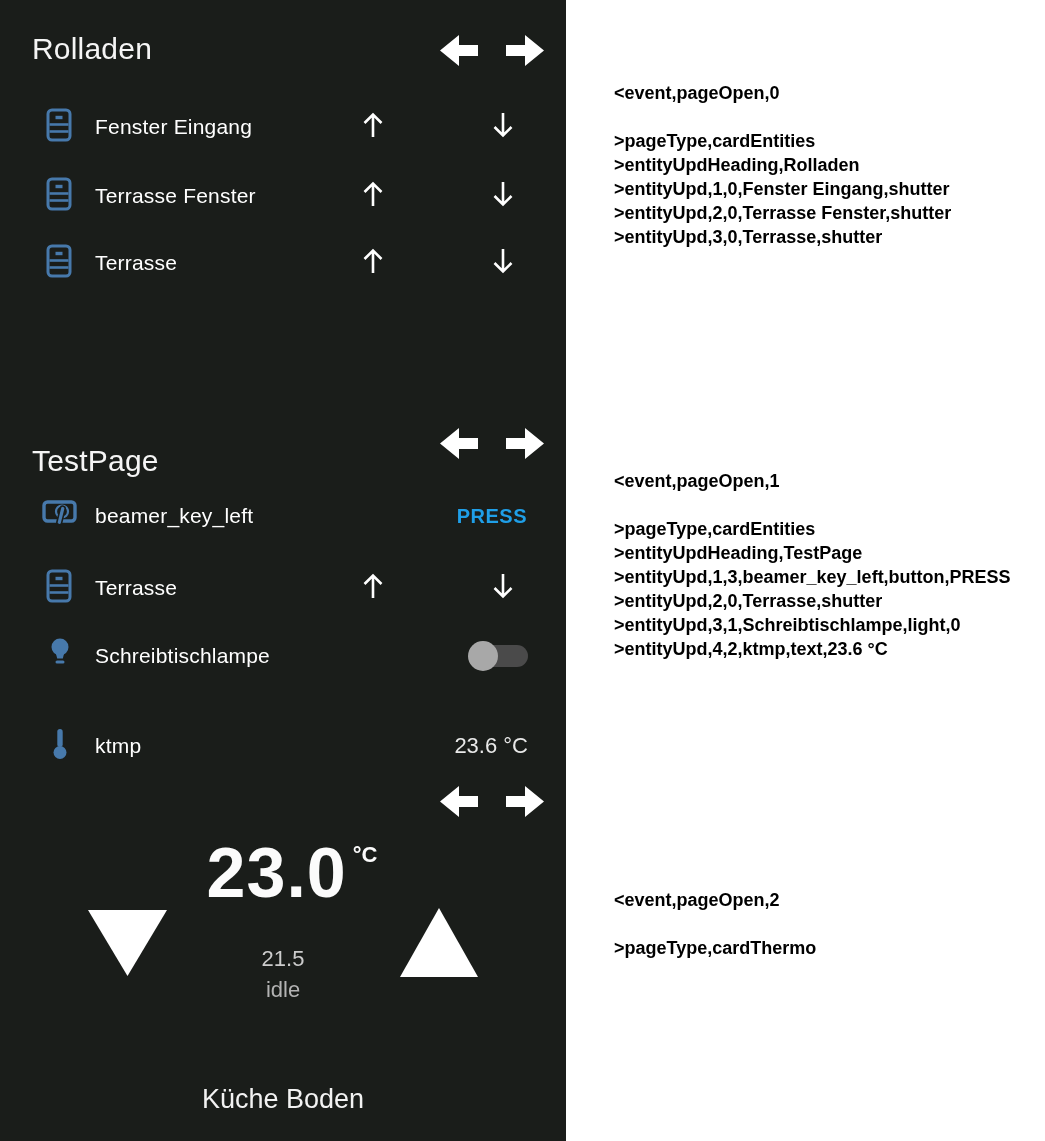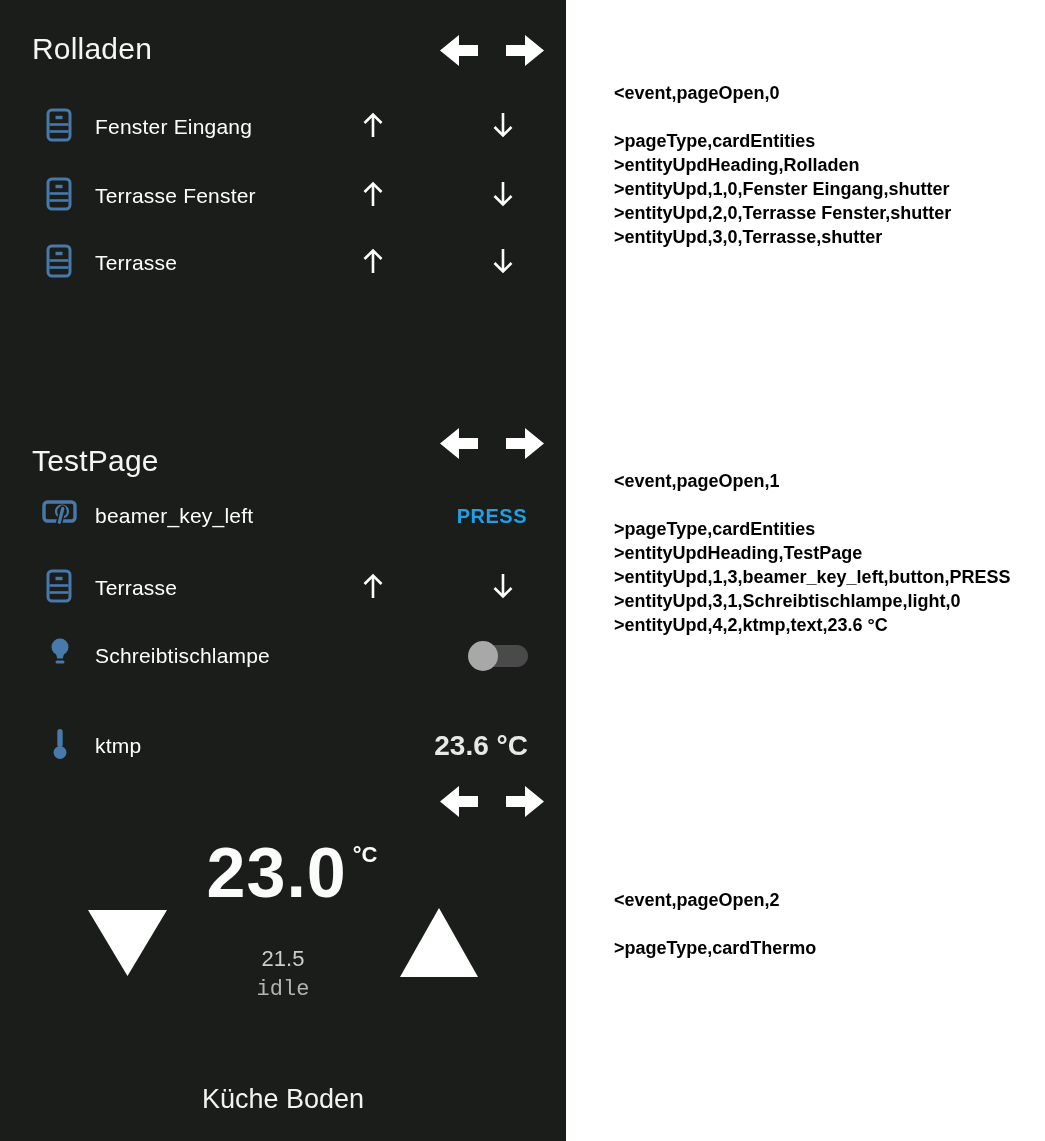--- a/index.html
+++ b/index.html
@@ -15,31 +15,31 @@
 
   .row { position:absolute; left:0; width:566px; height:44px; }
   .row-icon { position:absolute; left:46px; top:50%; transform:translateY(-50%); }
   .row-label { position:absolute; left:95px; top:50%; transform:translateY(-50%); font-size:21px; color:#ffffff; letter-spacing:.2px; white-space:nowrap; }
   .ctl { position:absolute; top:50%; transform:translate(-50%,-50%); }
   .ctl-up   { left:373px; }
   .ctl-stop { left:438px; }
   .ctl-down { left:503px; }
   .stop-square { width:21px; height:21px; background:#ffffff; }
   .press-label { position:absolute; right:39px; top:50%; transform:translateY(-50%); font-size:20px; font-weight:600; color:#1f9fe8; letter-spacing:.5px; }
-  .value-label { position:absolute; right:38px; top:50%; transform:translateY(-50%); font-size:28px; color:#e8e8e8;font-weight:bold; }
+  .value-label { position:absolute; right:38px; top:50%; transform:translateY(-50%); font-size:22px; color:#e8e8e8; }
 
   .toggle { position:absolute; left:470px; top:50%; transform:translateY(-50%); width:58px; height:22px; border-radius:11px; background:#4a4a4a; }
   .toggle-knob { position:absolute; left:-2px; top:-4px; width:30px; height:30px; border-radius:50%; background:#a8a8a8; }
 
   
   .thermo-temp { position:absolute; left:0; top:838px; width:566px; display:flex; justify-content:center; align-items:flex-start; padding-left:18px; }
   .thermo-temp .big { font-size:70px; font-weight:700; line-height:1; color:#fbfbfb; letter-spacing:1px;text-align:right; }
   .thermo-temp .sup { font-size:22px; font-weight:700; color:#fbfbfb; margin:4px 0 0 6px; }
   .thermo-target { position:absolute; left:0; top:946px; width:566px; text-align:center; font-size:22px; color:#cccccc; }
-  .thermo-state  { position:absolute; left:0; top:977px; width:566px; text-align:center; font-size:22px; color:#b3b3b3;font-family:Liberation Mono, monospace; }
+  .thermo-state  { position:absolute; left:0; top:977px; width:566px; text-align:center; font-size:22px; color:#b3b3b3; }
   .thermo-title  { position:absolute; left:0; top:1084px; width:566px; text-align:center; font-size:27px; color:#f2f2f2; }
   .tri { position:absolute; }
 
   
   .serial-block { position:absolute; left:614px; color:#000000; font-size:18px; font-weight:700; letter-spacing:0; }
   .ser-line { min-height:24px; line-height:24px; white-space:pre; }
 </style>
 </head>
 <body>
 
@@ -239,20 +239,21 @@
     <div class="ser-line">&gt;entityUpd,2,0,Terrasse Fenster,shutter</div>
     <div class="ser-line">&gt;entityUpd,3,0,Terrasse,shutter</div>
   </div>
 
   <div class="serial-block" style="top:469px;">
     <div class="ser-line">&lt;event,pageOpen,1</div>
     <div class="ser-line"></div>
     <div class="ser-line">&gt;pageType,cardEntities</div>
     <div class="ser-line">&gt;entityUpdHeading,TestPage</div>
     <div class="ser-line">&gt;entityUpd,1,3,beamer_key_left,button,PRESS</div>
+    <div class="ser-line">&gt;entityUpd,2,0,Terrasse,shutter</div>
     <div class="ser-line">&gt;entityUpd,3,1,Schreibtischlampe,light,0</div>
     <div class="ser-line">&gt;entityUpd,4,2,ktmp,text,23.6 °C</div>
   </div>
 
   <div class="serial-block" style="top:888px;">
     <div class="ser-line">&lt;event,pageOpen,2</div>
     <div class="ser-line"></div>
     <div class="ser-line">&gt;pageType,cardThermo</div>
   </div>
 

